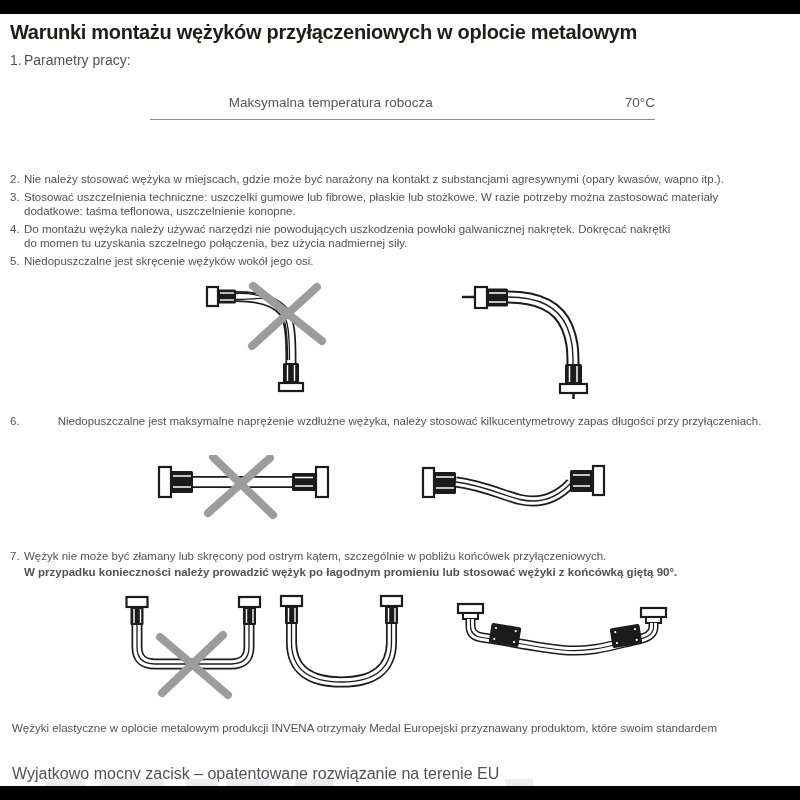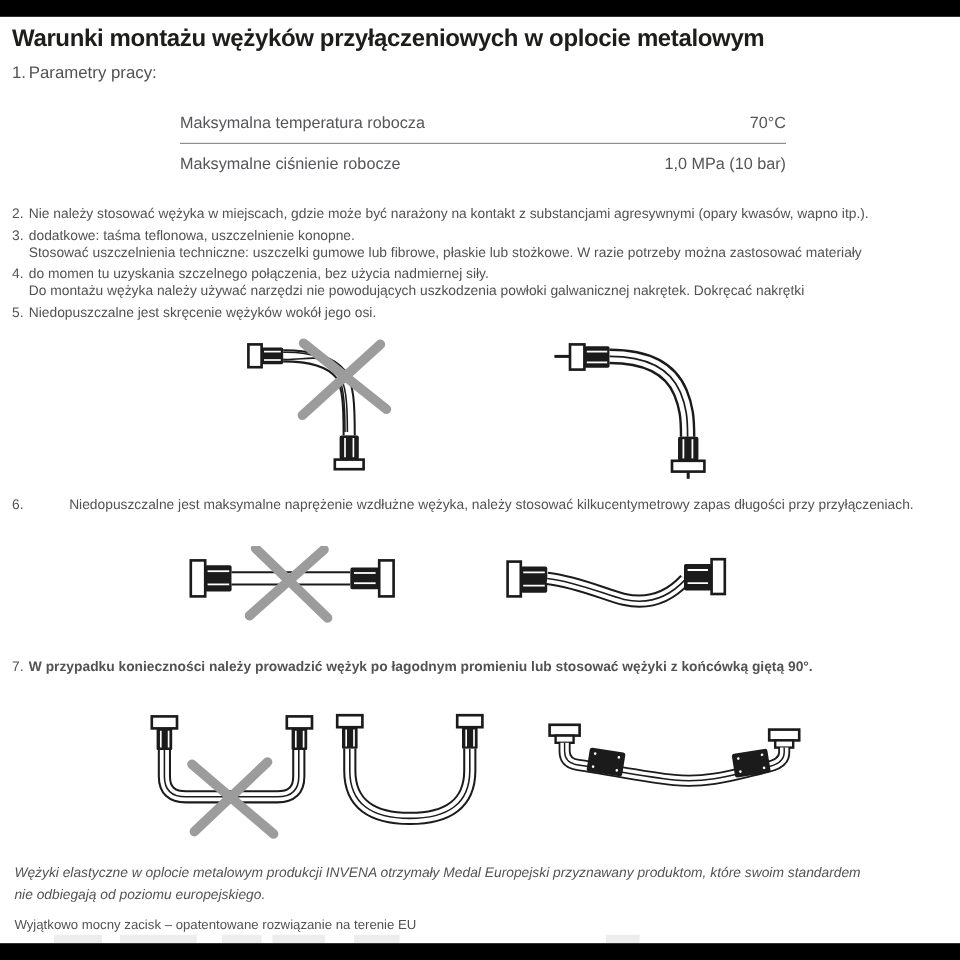--- a/index.html
+++ b/index.html
@@ -9,73 +9,69 @@
   .bar{position:absolute;left:0;width:800px;height:14px;background:#000;}
   .bar-top{top:0;}
   .bar-bottom{top:786px;}
   .title{position:absolute;left:10px;top:21px;font-size:20px;font-weight:bold;
          color:#1d1d1b;letter-spacing:-0.3px;}
   .param-line{position:absolute;left:10px;top:52px;font-size:14px;color:#525255;}
   .param-line .num{display:inline-block;width:14px;}
   .ptable{position:absolute;left:150px;top:86px;width:505px;color:#56565a;
           font-size:13.5px;}
   .trow{display:flex;align-items:center;height:33px;}
-  .tlabel{width:56%;text-align:left;}
+  .tlabel{width:56%;text-align:right;}
   .tvalue{width:44%;text-align:right;}
   .tdivider{border-top:1px solid #8d8d8d;height:0;}
   .list{position:absolute;left:10px;top:172px;width:785px;font-size:11.5px;
         color:#525255;}
   .li{position:relative;padding-left:14px;line-height:14px;margin-bottom:4px;}
   .li .num{position:absolute;left:0;top:0;}
   .li-abs{position:absolute;left:10px;width:785px;font-size:11.5px;color:#525255;}
   .li6{top:414px;line-height:14px;}
   .li7{top:549px;line-height:15.5px;}
   .fig{position:absolute;}
   .footer-award{position:absolute;left:12px;top:719px;width:780px;font-size:11.5px;
-                line-height:18px;color:#525255;font-style:italic;}
-  .footer-patent{position:absolute;left:12px;top:765px;font-size:11px;color:#525255;}
+                line-height:18px;color:#525255;}
+  .footer-patent{position:absolute;left:12px;top:765px;font-size:16px;color:#525255;}
   .remnant{position:absolute;top:779px;height:7px;background:#ededed;}
 </style>
 </head>
 <body>
 
 <div class="page">
 
   <div class="bar bar-top"></div>
 
   <div class="title">Warunki montażu wężyków przyłączeniowych w oplocie metalowym</div>
 
   <div class="param-line"><span class="num">1.</span><span>Parametry pracy:</span></div>
 
   <div class="ptable">
     <div class="trow">
       <div class="tlabel">Maksymalna temperatura robocza</div>
       <div class="tvalue">70°C</div>
     </div>
     <div class="tdivider"></div>
-    <div class="trow">
-      <div class="tlabel">Maksymalne ciśnienie robocze</div>
-      <div class="tvalue">1,0 MPa (10 bar)</div>
-    </div>
   </div>
 
   <div class="list">
     <div class="li">
       <span class="num">2.</span>
       <div>Nie należy stosować wężyka w miejscach, gdzie może być narażony na kontakt z substancjami agresywnymi (opary kwasów, wapno itp.).</div>
     </div>
     <div class="li">
       <span class="num">3.</span>
+      <div>Stosować uszczelnienia techniczne: uszczelki gumowe lub fibrowe, płaskie lub stożkowe. W razie potrzeby można zastosować materiały</div>
       <div>dodatkowe: taśma teflonowa, uszczelnienie konopne.</div>
-      <div>Stosować uszczelnienia techniczne: uszczelki gumowe lub fibrowe, płaskie lub stożkowe. W razie potrzeby można zastosować materiały</div>
     </div>
     <div class="li">
       <span class="num">4.</span>
+      <div>Do montażu wężyka należy używać narzędzi nie powodujących uszkodzenia powłoki galwanicznej nakrętek. Dokręcać nakrętki</div>
       <div>do momen tu uzyskania szczelnego połączenia, bez użycia nadmiernej siły.</div>
-      <div>Do montażu wężyka należy używać narzędzi nie powodujących uszkodzenia powłoki galwanicznej nakrętek. Dokręcać nakrętki</div>
     </div>
     <div class="li">
       <span class="num">5.</span>
       <div>Niedopuszczalne jest skręcenie wężyków wokół jego osi.</div>
     </div>
   </div>
 
   <svg class="fig" style="left:200px;top:280px;" width="130" height="115" viewBox="0 0 130 115">
     <g>
       <rect x="7" y="7" width="11" height="19" fill="#fff" stroke="#1b1b1b" stroke-width="2.2"></rect>
@@ -166,20 +162,21 @@
     <g>
       <rect x="150" y="12" width="23" height="22" rx="1.5" fill="#1b1b1b"></rect>
       <line x1="153" y1="17" x2="170" y2="17" stroke="#fff" stroke-width="1.5"></line>
       <line x1="153" y1="28" x2="170" y2="28" stroke="#fff" stroke-width="1.5"></line>
       <rect x="173" y="8" width="11" height="29" fill="#fff" stroke="#1b1b1b" stroke-width="2.2"></rect>
     </g>
   </svg>
 
   <div class="li-abs li7">
     <span style="position:absolute;left:0;">7.</span>
+    <div style="padding-left:14px;">Wężyk nie może być złamany lub skręcony pod ostrym kątem, szczególnie w pobliżu końcówek przyłączeniowych.</div>
     <div style="padding-left:14px;font-weight:bold;">W przypadku konieczności należy prowadzić wężyk po łagodnym promieniu lub stosować wężyki z końcówką giętą 90°.</div>
   </div>
 
   <svg class="fig" style="left:125px;top:594px;" width="155" height="115" viewBox="0 0 155 115">
     <g>
       <rect x="1.5" y="3" width="21" height="10" fill="#fff" stroke="#1b1b1b" stroke-width="2.2"></rect>
       <rect x="5.5" y="13" width="13" height="18" rx="1" fill="#1b1b1b"></rect>
       <line x1="9" y1="15" x2="9" y2="29" stroke="#fff" stroke-width="1.4"></line>
       <line x1="15.5" y1="15" x2="15.5" y2="29" stroke="#fff" stroke-width="1.4"></line>
     </g>
@@ -245,21 +242,20 @@
       <rect x="-15" y="-10" width="30" height="20" rx="2" fill="#1b1b1b"></rect>
       <circle cx="-10" cy="-5.5" r="1.1" fill="#fff"></circle>
         <circle cx="10" cy="-5.5" r="1.1" fill="#fff"></circle>
       <circle cx="-10" cy="5.5" r="1.1" fill="#fff"></circle>
         <circle cx="10" cy="5.5" r="1.1" fill="#fff"></circle>
     </g>
   </svg>
 
   <div class="footer-award">
     <div>Wężyki elastyczne w oplocie metalowym produkcji INVENA otrzymały Medal Europejski przyznawany produktom, które swoim standardem</div>
-    <div>nie odbiegają od poziomu europejskiego.</div>
   </div>
 
   <div class="footer-patent">Wyjątkowo mocny zacisk – opatentowane rozwiązanie na terenie EU</div>
 
   <div class="remnant" style="left:45px;width:40px;"></div>
   <div class="remnant" style="left:100px;width:64px;"></div>
   <div class="remnant" style="left:185px;width:33px;"></div>
   <div class="remnant" style="left:227px;width:44px;"></div>
   <div class="remnant" style="left:295px;width:38px;"></div>
   <div class="remnant" style="left:505px;width:28px;"></div>

